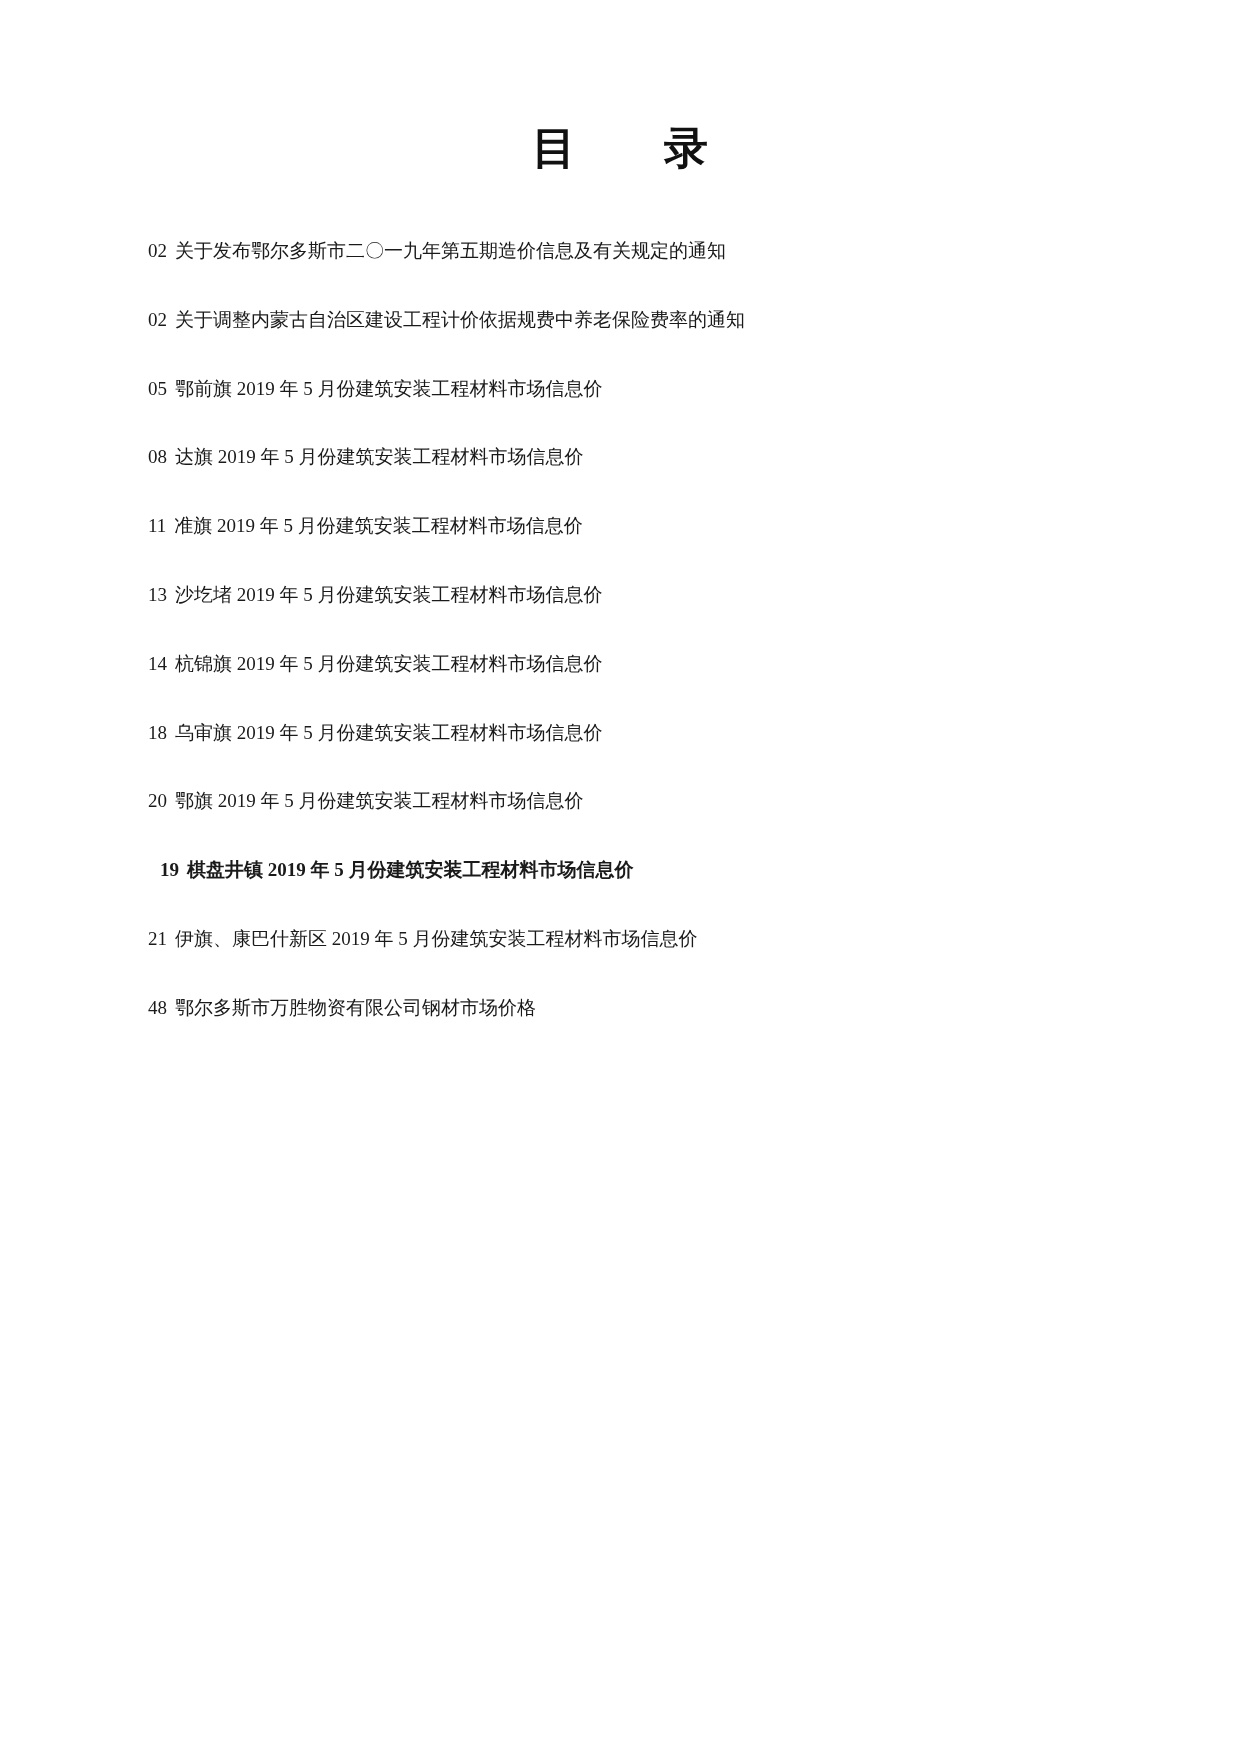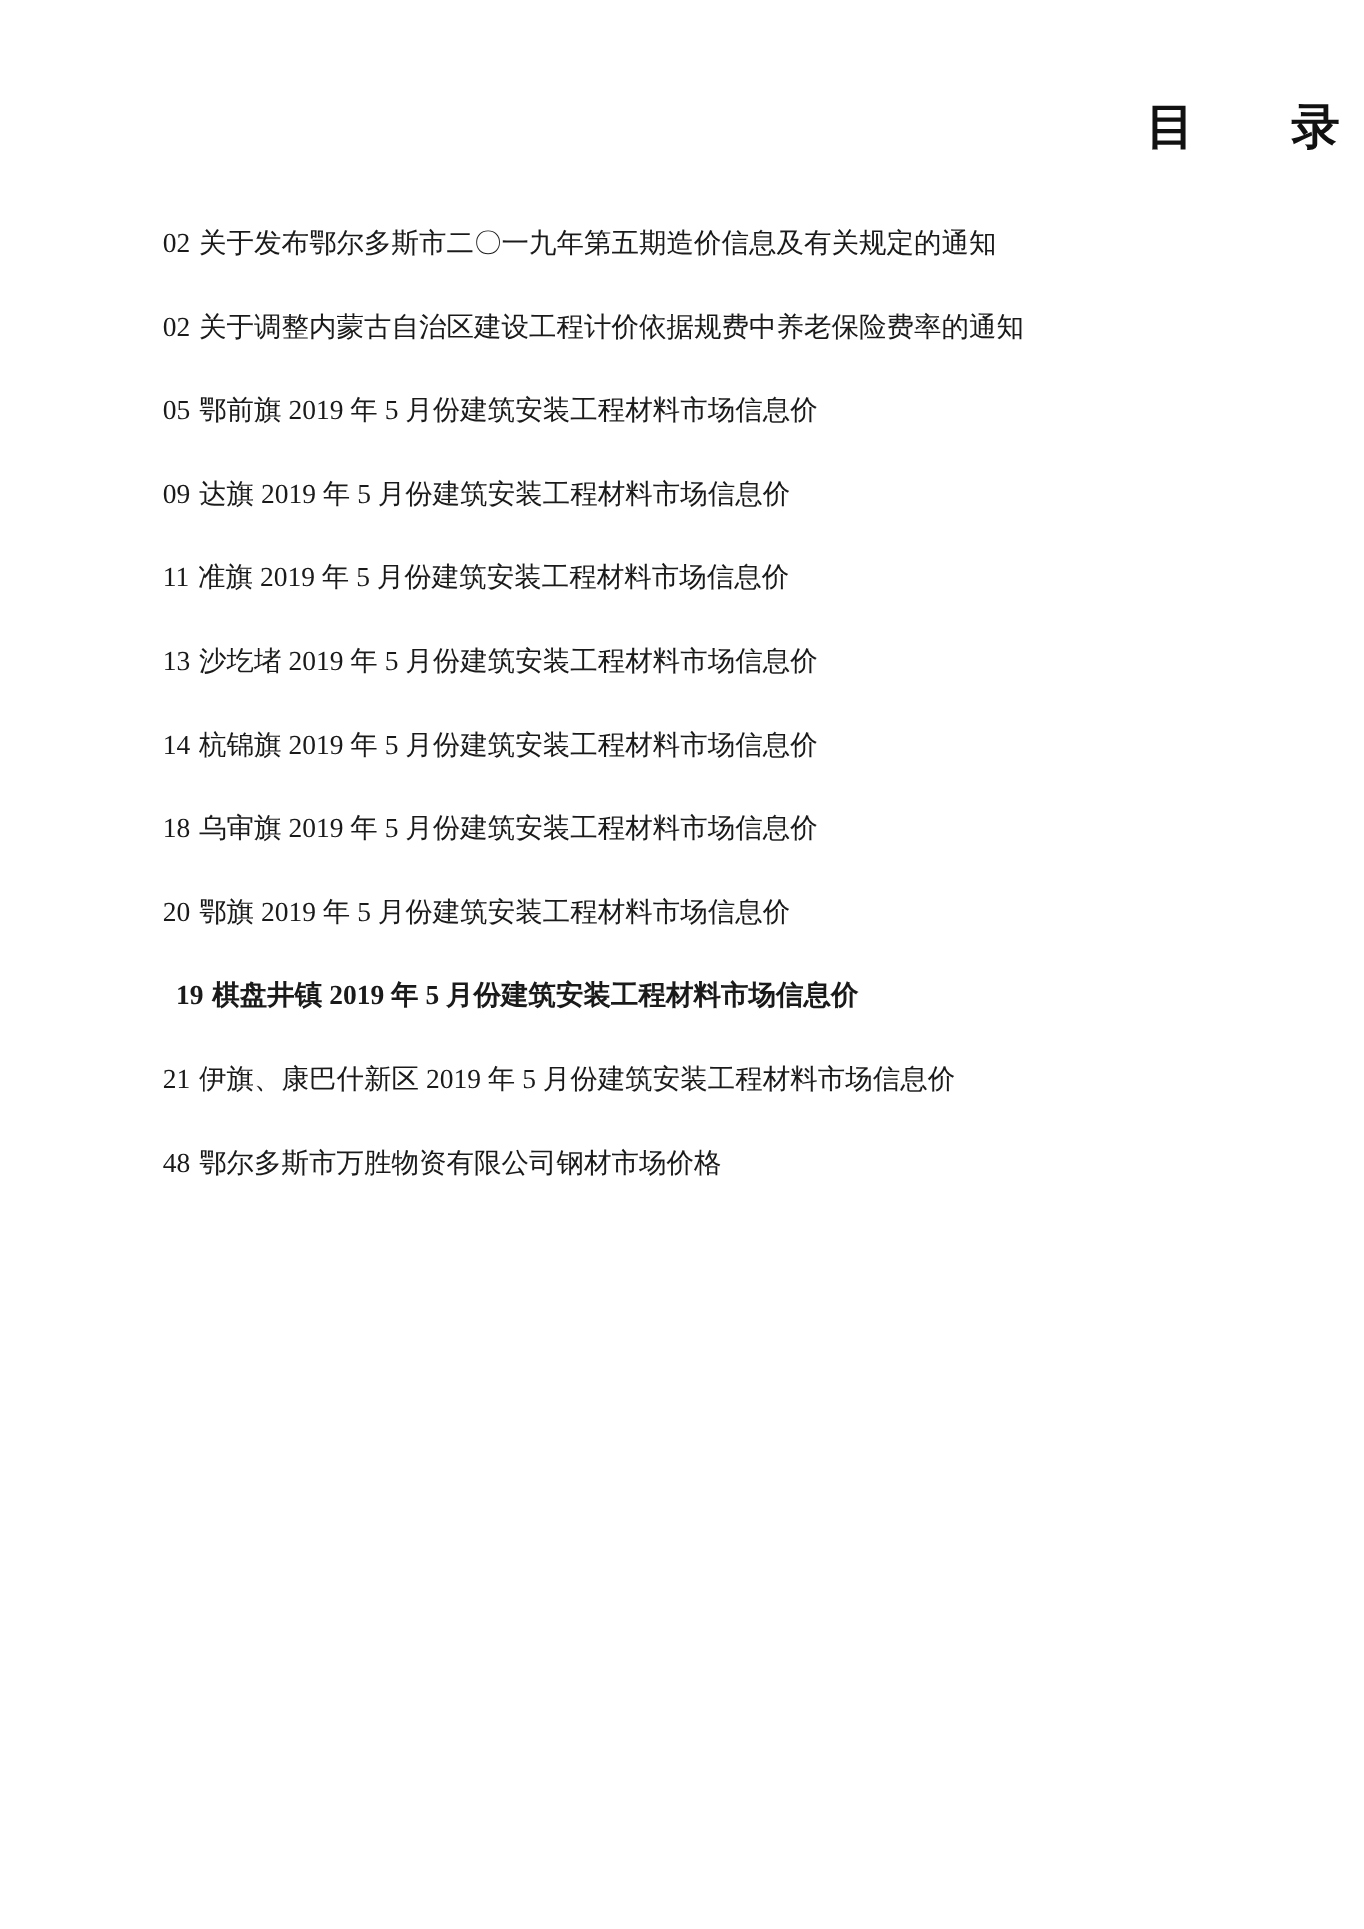--- a/index.html
+++ b/index.html
@@ -15,36 +15,36 @@
     position: relative;
     overflow: hidden;
   }
   .page {
     position: relative;
     width: 1240px;
     height: 1754px;
     box-sizing: border-box;
   }
   .title {
-    text-align: right;
+    text-align: center;
     font-size: 44px;
     font-weight: bold;
     letter-spacing: 22px;
-    margin-top: 86px;
+    margin-top: 119px;
     margin-bottom: 0;
     padding-left: 22px;
     font-family: "DejaVu Serif", "Liberation Serif", serif;
     color: #111;
   }
   .toc {
     margin-top: 62px;
     padding: 0 148px 0 148px;
   }
   .toc-item {
-    font-size: 25px;
+    font-size: 19px;
     line-height: 1.2;
     margin-bottom: 46px;
     white-space: nowrap;
     color: #1a1a1a;
     font-family: "Liberation Serif", "DejaVu Serif", serif;
   }
   .toc-item .num {
     margin-right: 8px;
   }
   .toc-item.indent {
@@ -56,21 +56,21 @@
 <body>
 
 <div class="page">
 
   <div class="title">目　录</div>
 
   <div class="toc">
     <div class="toc-item"><span class="num">02</span><span>关于发布鄂尔多斯市二〇一九年第五期造价信息及有关规定的通知</span></div>
     <div class="toc-item"><span class="num">02</span><span>关于调整内蒙古自治区建设工程计价依据规费中养老保险费率的通知</span></div>
     <div class="toc-item"><span class="num">05</span><span>鄂前旗 2019 年 5 月份建筑安装工程材料市场信息价</span></div>
-    <div class="toc-item"><span class="num">09</span><span>达旗 2019 年 5 月份建筑安装工程材料市场信息价</span></div>
+    <div class="toc-item"><span class="num">08</span><span>达旗 2019 年 5 月份建筑安装工程材料市场信息价</span></div>
     <div class="toc-item"><span class="num">11</span><span>准旗 2019 年 5 月份建筑安装工程材料市场信息价</span></div>
     <div class="toc-item"><span class="num">13</span><span>沙圪堵 2019 年 5 月份建筑安装工程材料市场信息价</span></div>
     <div class="toc-item"><span class="num">14</span><span>杭锦旗 2019 年 5 月份建筑安装工程材料市场信息价</span></div>
     <div class="toc-item"><span class="num">18</span><span>乌审旗 2019 年 5 月份建筑安装工程材料市场信息价</span></div>
     <div class="toc-item"><span class="num">20</span><span>鄂旗 2019 年 5 月份建筑安装工程材料市场信息价</span></div>
     <div class="toc-item indent"><span class="num">19</span><span>棋盘井镇 2019 年 5 月份建筑安装工程材料市场信息价</span></div>
     <div class="toc-item"><span class="num">21</span><span>伊旗、康巴什新区 2019 年 5 月份建筑安装工程材料市场信息价</span></div>
     <div class="toc-item"><span class="num">48</span><span>鄂尔多斯市万胜物资有限公司钢材市场价格</span></div>
   </div>
 

